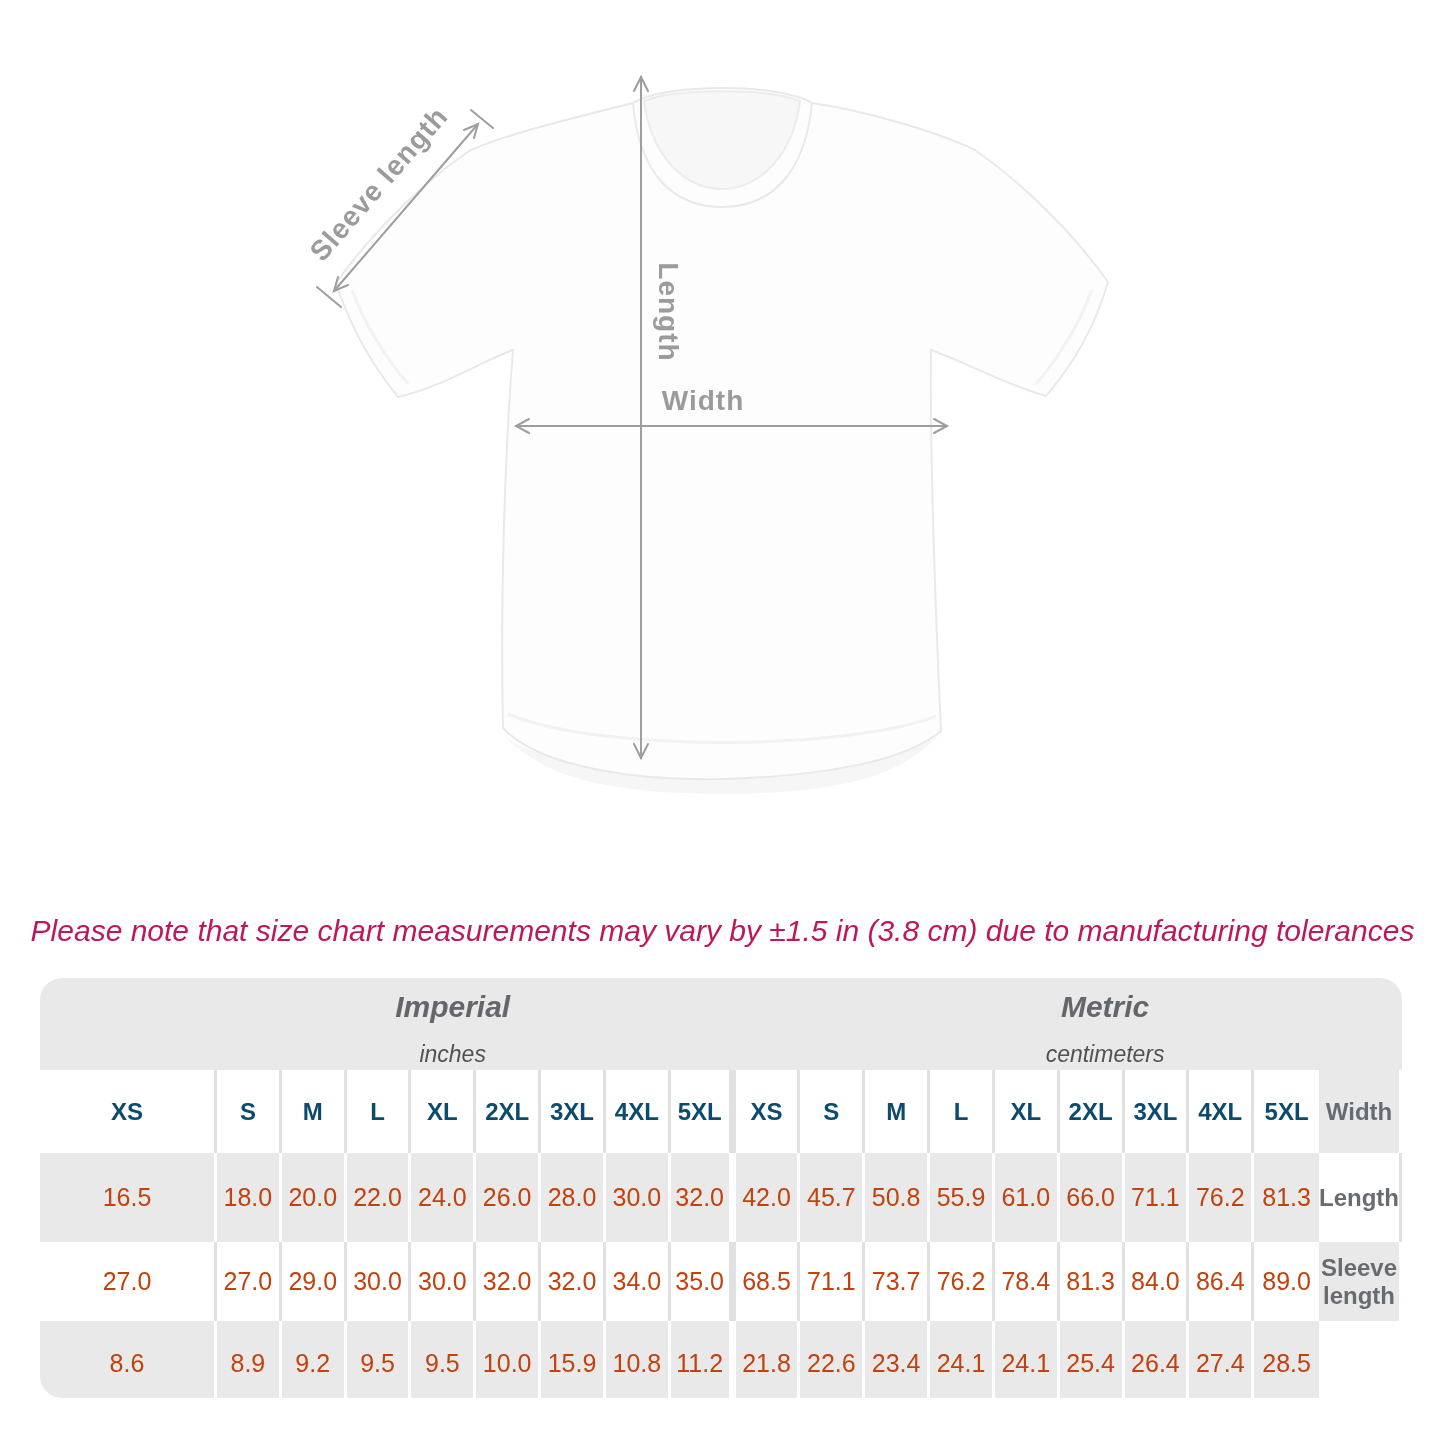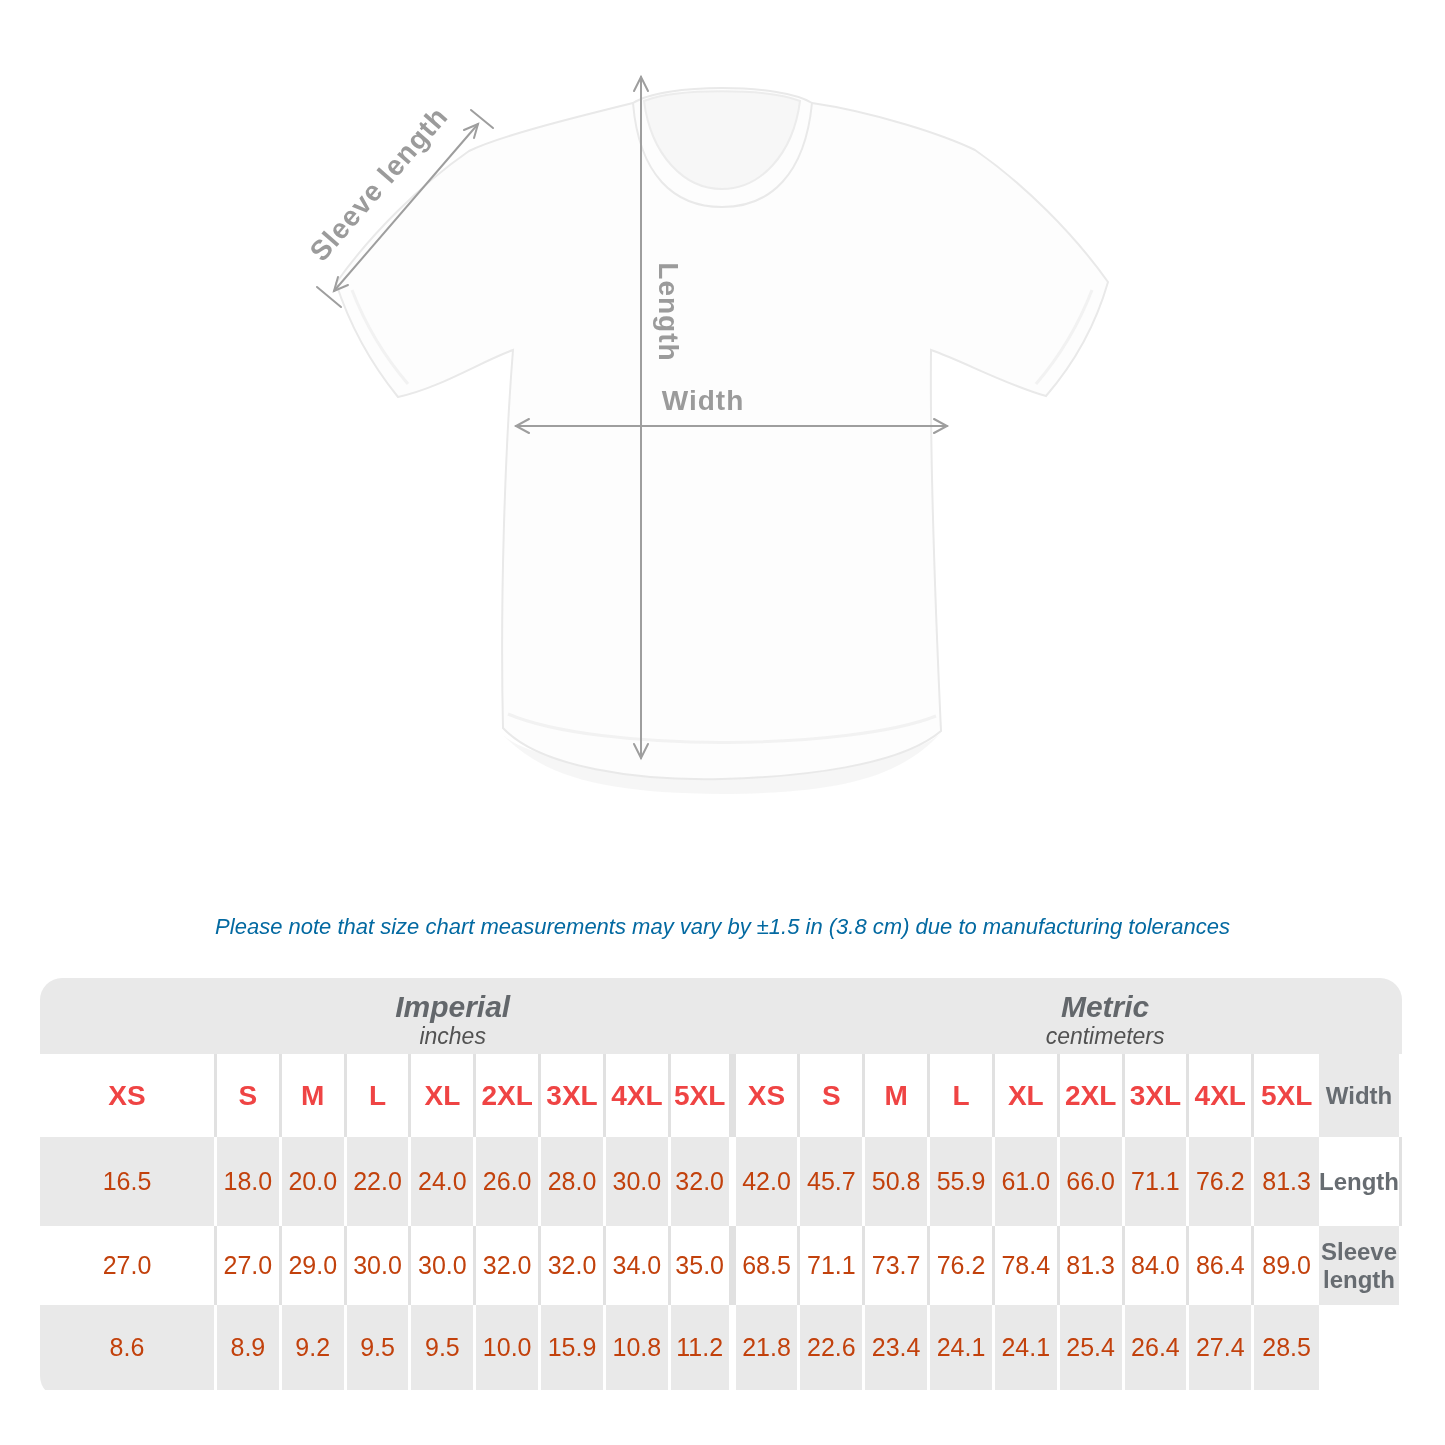--- a/index.html
+++ b/index.html
@@ -11,49 +11,49 @@
   .shirt-svg{position:absolute;left:0;top:0;width:1445px;height:830px;display:block;}
   .dim-line{stroke:#9e9e9e;stroke-width:2;fill:none;stroke-linecap:round;}
   .dim-label{fill:#9b9b9b;font-weight:bold;font-size:28px;letter-spacing:1px;}
   
   .title{
     position:absolute;top:846px;left:0;width:100%;text-align:center;margin:0;
     font-size:40px;font-weight:bold;color:#303030;
   }
   .subtitle{
     position:absolute;top:914px;left:0;width:100%;text-align:center;margin:0;
-    font-size:22px;font-style:italic;color:#0369a1;
+    font-size:30px;font-style:italic;color:#be185d;
   }
   
   .size-table{
     position:absolute;left:40px;top:978px;width:1362px;height:420px;
     border-radius:22px;overflow:hidden;background:#ffffff;
   }
-  .unit-band{position:relative;width:100%;height:76px;background:#e9e9e9;}
+  .unit-band{position:relative;width:100%;height:92px;background:#e9e9e9;}
   .unit-group{position:absolute;top:12px;transform:translateX(-50%);text-align:center;}
   .unit-group.imperial{left:30.3%;}
   .unit-group.metric{left:78.2%;}
   .unit-label{font-size:30px;font-weight:bold;font-style:italic;color:#63676b;line-height:1.1;}
-  .unit-sub{font-size:23px;font-style:italic;color:#525252;margin-top:0;}
+  .unit-sub{font-size:23px;font-style:italic;color:#525252;margin-top:18px;}
   .grid{
     display:grid;
     grid-template-columns:177px repeat(18,1fr);
     grid-template-rows:83px 89px 79px 85px;
     width:100%;
   }
   .cell{
     display:flex;align-items:center;justify-content:center;
     box-sizing:border-box;border-right:3px solid transparent;
   }
   .row-white{background:#ffffff;border-right-color:#e1e1e1;}
   .row-gray{background:#e9e9e9;border-right-color:#ffffff;}
   .sep-wide{border-right-width:7px;}
   .last{border-right:none !important;}
   .label-cell{font-weight:bold;color:#676c71;font-size:24px;text-align:center;}
-  .size-head{font-weight:bold;color:#ef4444;font-size:28px;}
+  .size-head{font-weight:bold;color:#0c4a6e;font-size:24px;}
   .num{color:#c2410c;font-size:25px;}
 </style>
 </head>
 <body>
 
 <div class="canvas">
 
   <svg class="shirt-svg" viewBox="0 0 1445 830">
 
     <path d="M 503 735 C 560 786 884 786 941 733 C 898 779 838 793 722 794 C 608 793 546 779 503 735 Z" fill="#f1f1f1" opacity="0.65"></path>

